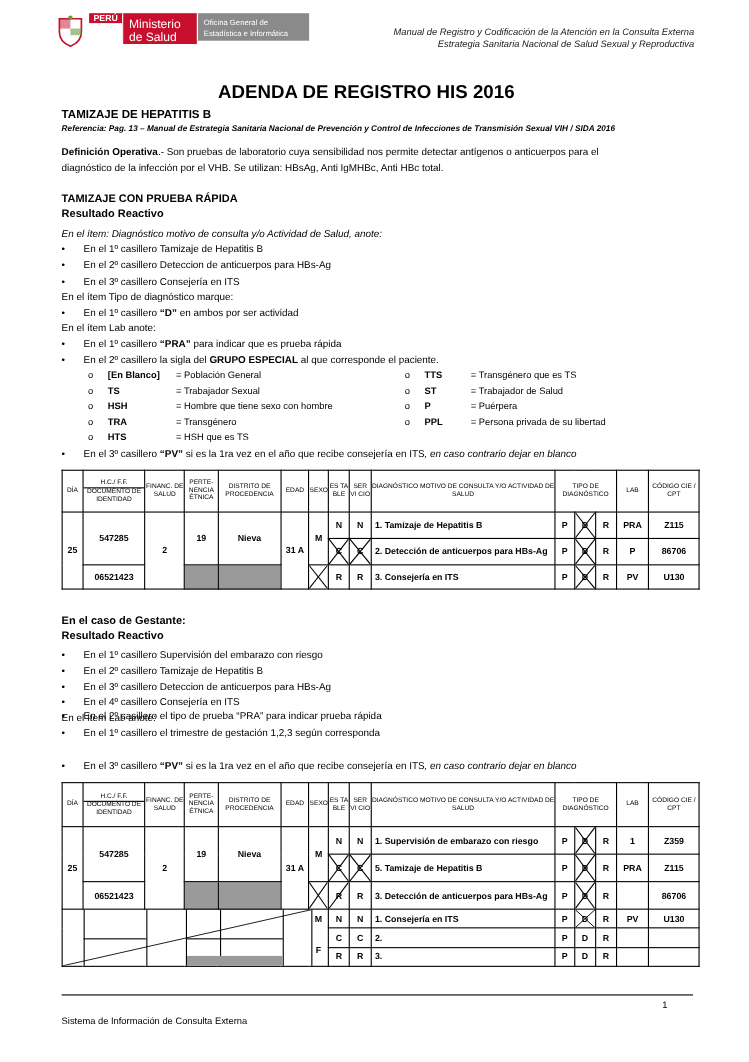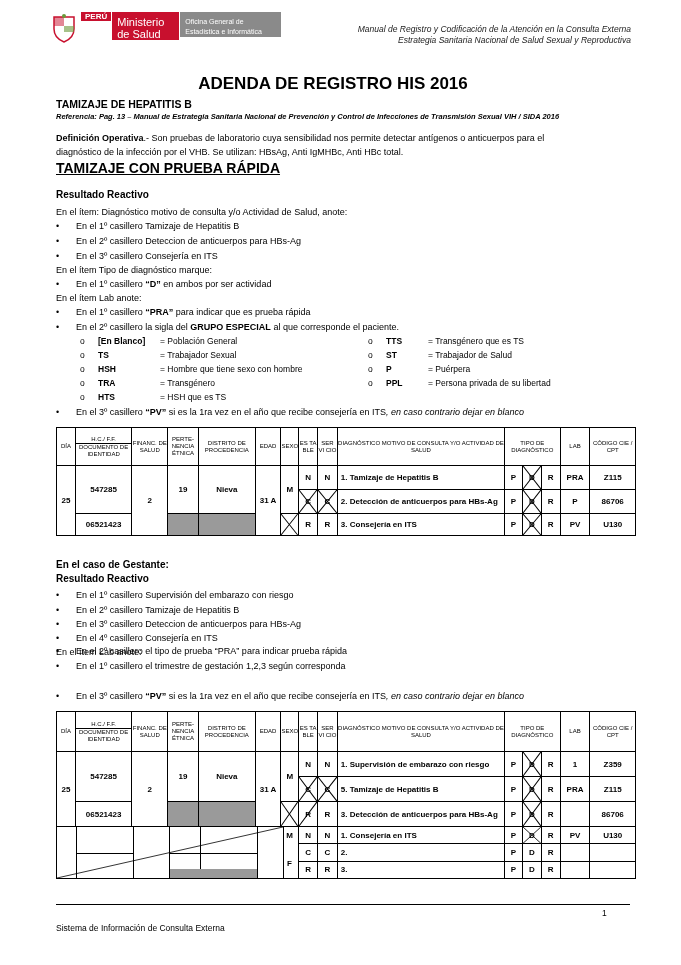--- a/index.html
+++ b/index.html
@@ -65,23 +65,23 @@
   </div>
 </div>
 
 <div class="page-title">ADENDA DE REGISTRO HIS 2016</div>
 
 <div class="text h2" style="top:97px;">TAMIZAJE DE HEPATITIS B</div>
 <div class="text b i" style="top:110px; font-size:7.5px;">Referencia: Pag. 13 – Manual de Estrategia Sanitaria Nacional de Prevención y Control de Infecciones de Transmisión Sexual VIH / SIDA 2016</div>
 <div class="text" style="top:131px;"><span class="b u">Definición Operativa</span><span>.- Son pruebas de laboratorio cuya sensibilidad nos permite detectar antígenos o anticuerpos para el</span></div>
 <div class="text" style="top:145px;">diagnóstico de la infección por el VHB. Se utilizan: HBsAg, Anti IgMHBc, Anti HBc total.</div>
 
-<div class="text b" style="top:161px; font-size:14px;text-decoration:underline;">TAMIZAJE CON PRUEBA RÁPIDA</div>
+<div class="text b" style="top:175px; font-size:10px;">TAMIZAJE CON PRUEBA RÁPIDA</div>
 <div class="text b u" style="top:188px; font-size:10px;">Resultado Reactivo</div>
-<div class="text" style="top:205px;">En el ítem: Diagnóstico motivo de consulta y/o Actividad de Salud, anote:</div>
+<div class="text" style="top:205px;font-style:italic;">En el ítem: Diagnóstico motivo de consulta y/o Actividad de Salud, anote:</div>
 <div class="bullet" style="top:219px;"><span class="dot">•</span><span>En el 1º casillero Tamizaje de Hepatitis B</span></div>
 <div class="bullet" style="top:234px;"><span class="dot">•</span><span>En el 2º casillero Deteccion de anticuerpos para HBs-Ag</span></div>
 <div class="bullet" style="top:249px;"><span class="dot">•</span><span>En el 3º casillero Consejería en ITS</span></div>
 <div class="text" style="top:263px;">En el ítem Tipo de diagnóstico marque:</div>
 <div class="bullet" style="top:277px;"><span class="dot">•</span><span>En el 1º casillero </span><span class="b">“D”</span><span> en ambos por ser actividad</span></div>
 <div class="text" style="top:291px;">En el ítem Lab anote:</div>
 <div class="bullet" style="top:305px;"><span class="dot">•</span><span>En el 1º casillero </span><span class="b">“PRA”</span><span> para indicar que es prueba rápida</span></div>
 <div class="bullet" style="top:320px;"><span class="dot">•</span><span>En el 2º casillero la sigla del </span><span class="b">GRUPO ESPECIAL</span><span> al que corresponde el paciente.</span></div>
 
 <div class="code-list" style="left:80px; top:334px;">

